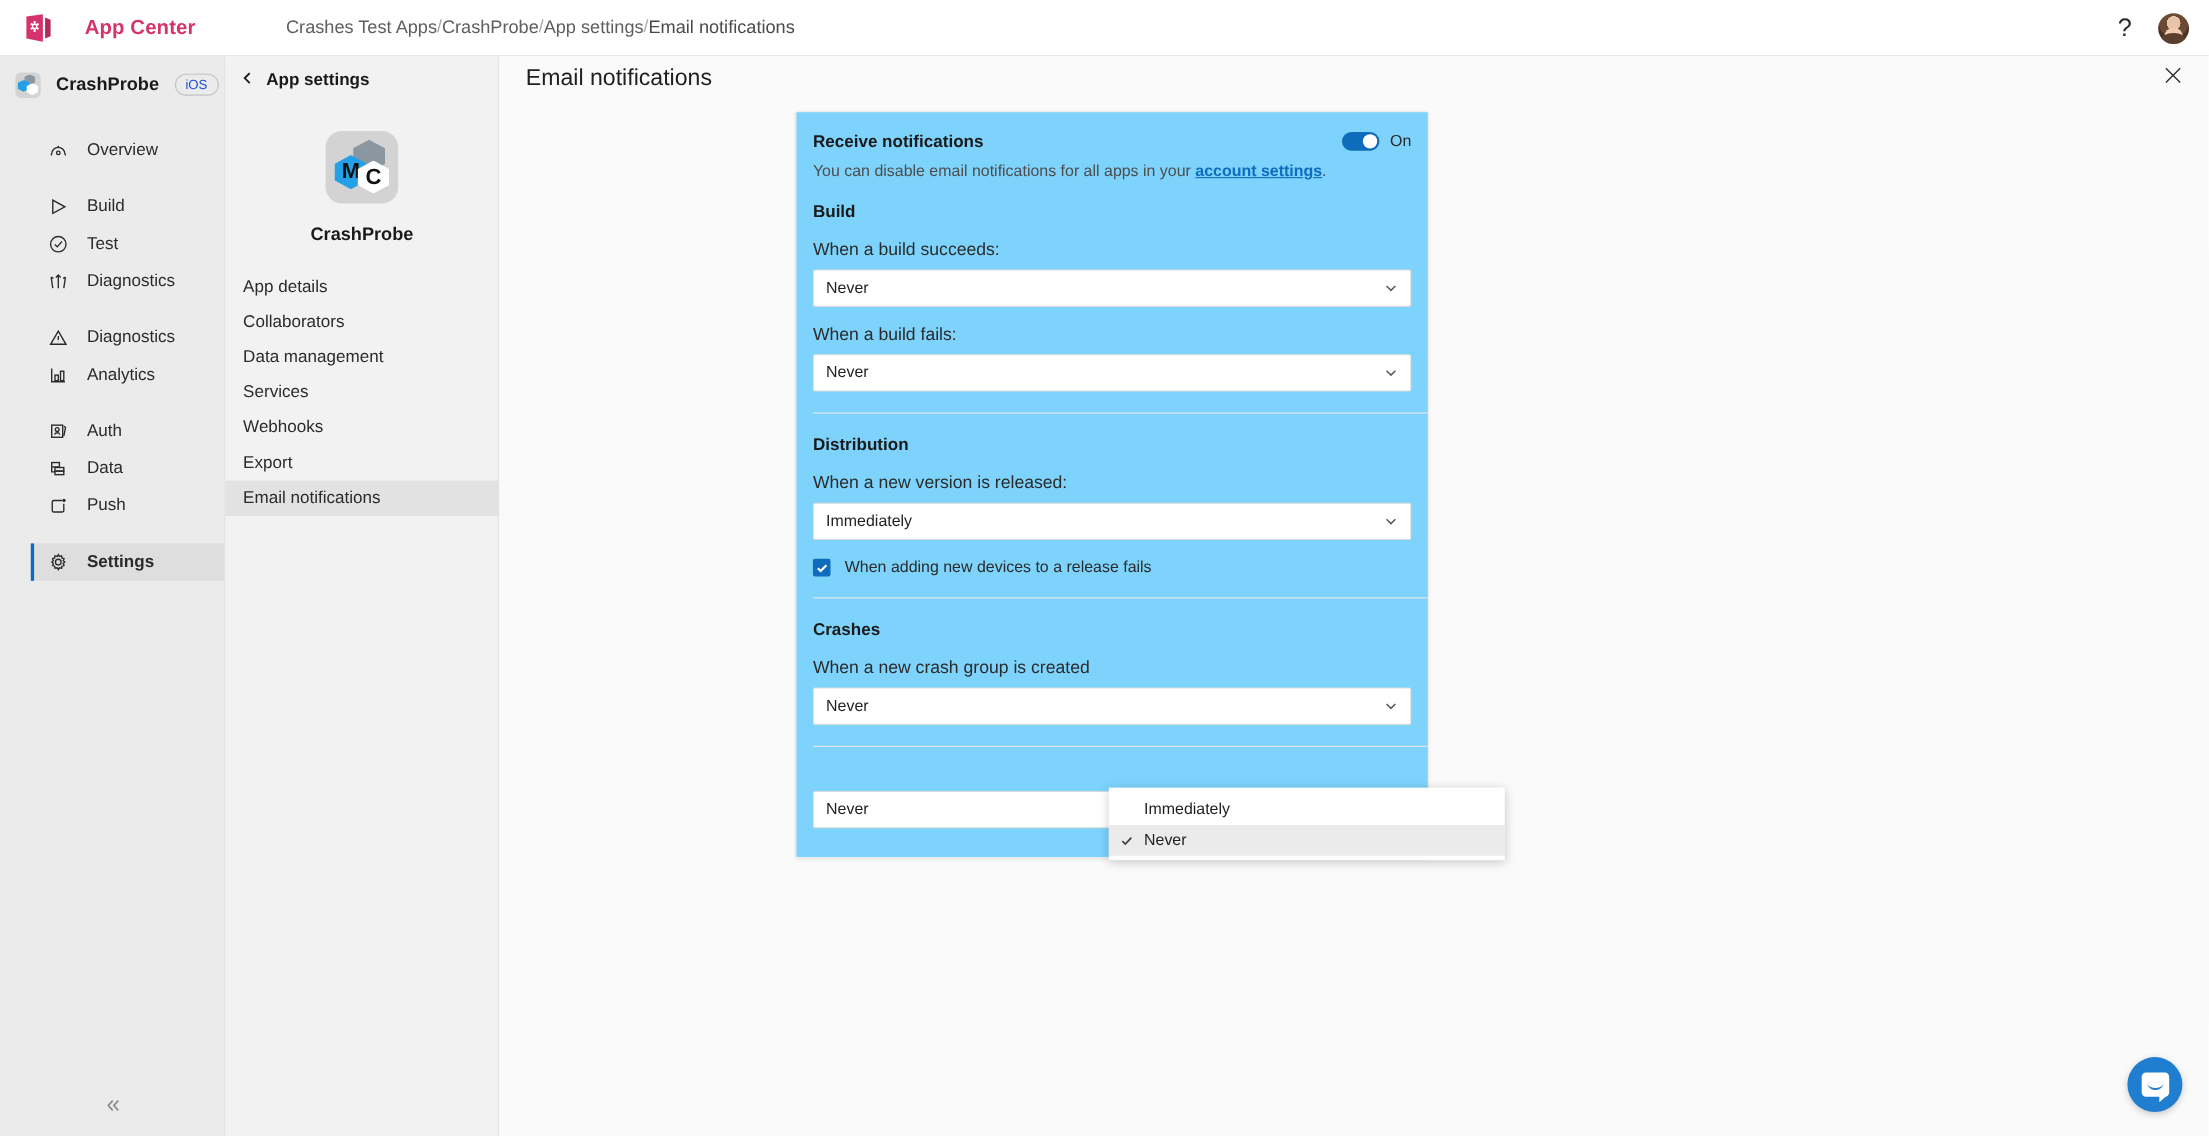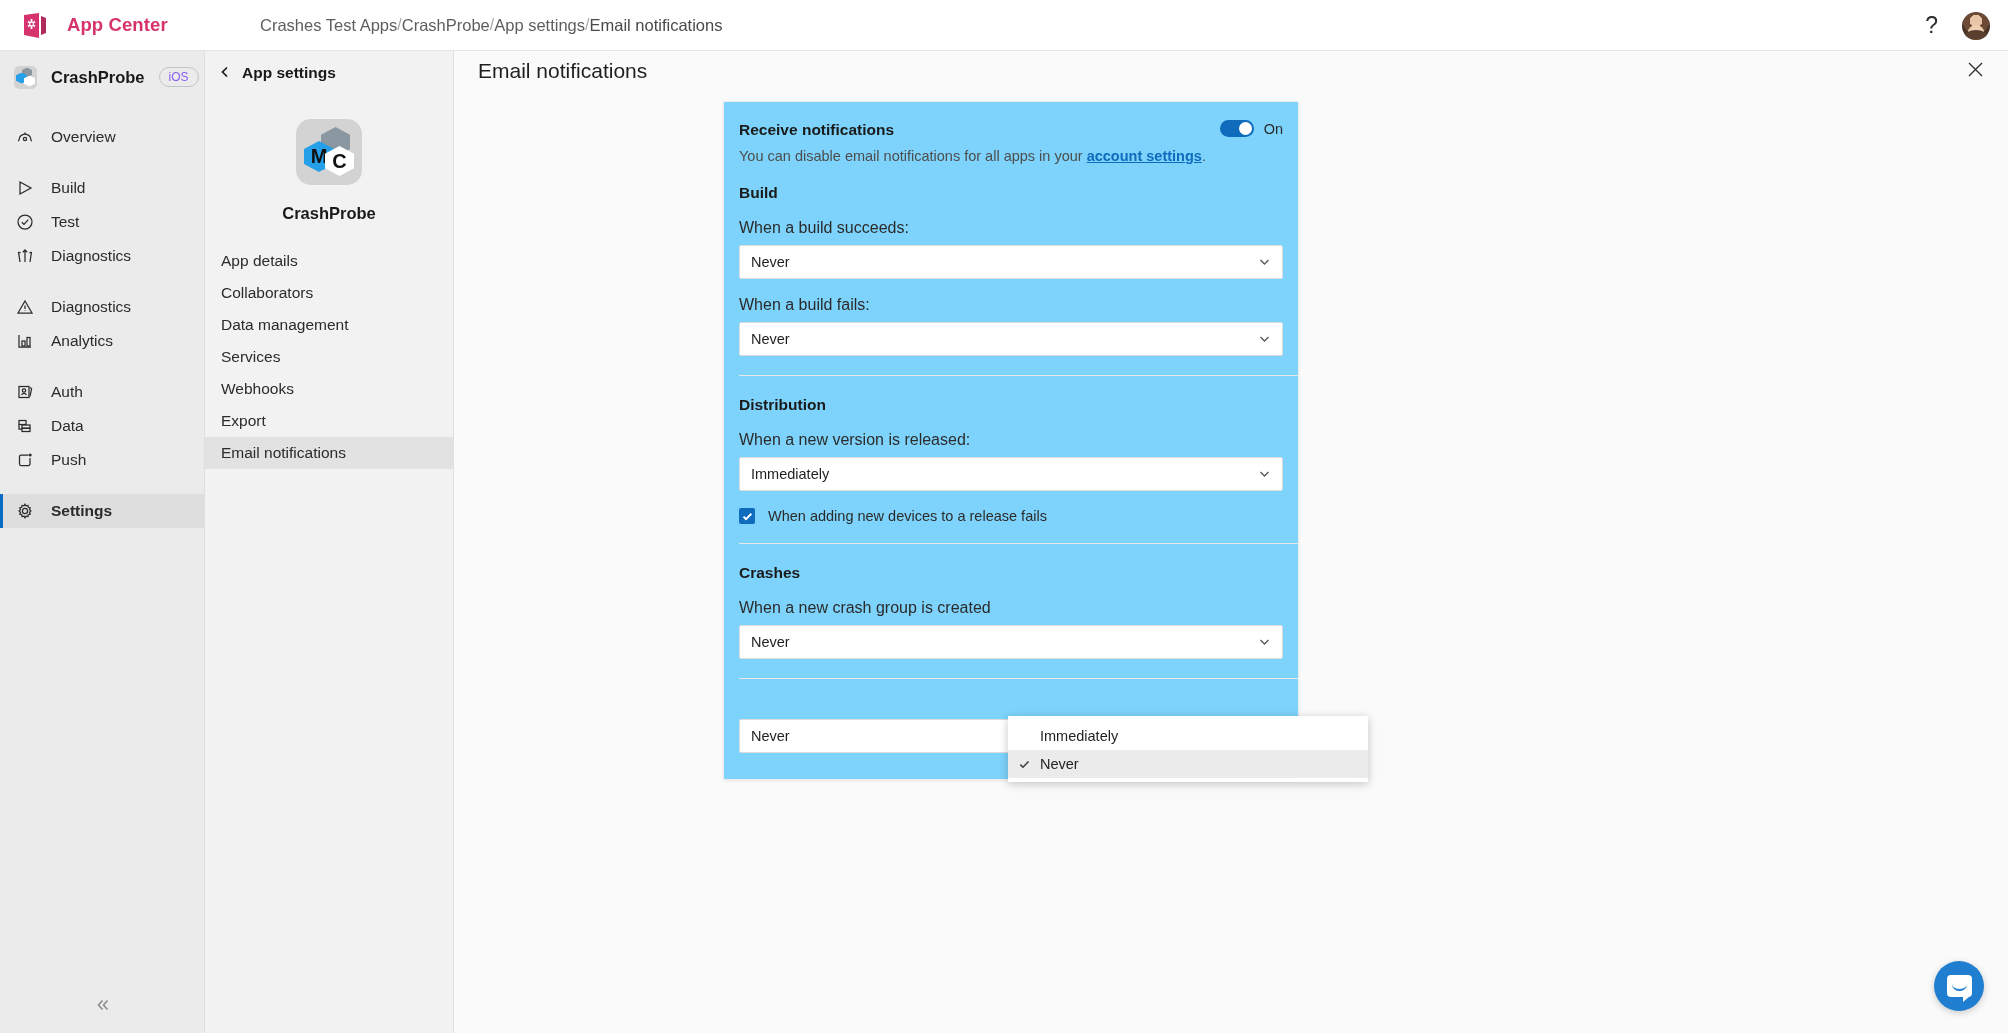--- a/index.html
+++ b/index.html
@@ -11,21 +11,21 @@
     -webkit-font-smoothing: antialiased;
   }
   .app { position: relative; width: 2008px; height: 1033px; }
 
   
   .topbar {
     position: absolute; top: 0; left: 0; width: 2008px; height: 51px;
     background: #ffffff; border-bottom: 1px solid #e6e6e6;
     display: flex; align-items: center; z-index: 40;
   }
-  .brand { display: flex; align-items: center; width: 260px; padding-left: 22px; gap: 18px; }
+  .brand { display: flex; align-items: center; width: 260px; padding-left: 22px; gap: 28px; }
   .brand-logo { width: 27px; height: 27px; position: relative; }
   .brand-name { font-size: 18.5px; font-weight: 700; color: #d6336c; letter-spacing: .1px; }
   .crumbs { display: flex; align-items: center; gap: 0; font-size: 16.5px; color: #5e5e5e; }
   .crumb-sep { color: #a9a9a9; font-size: 16px; }
   .crumb { color: #5e5e5e; }
   .crumb:last-child { color: #4a4a4a; }
   .topbar-right {
     position: absolute; right: 18px; top: 0; height: 51px;
     display: flex; align-items: center; gap: 24px;
   }
@@ -57,24 +57,24 @@
   }
   .hexm, .hexc, .hexg {
     position: absolute; width: 11px; height: 11px;
     clip-path: polygon(50% 0, 100% 26%, 100% 74%, 50% 100%, 0 74%, 0 26%);
   }
   .hexg { background: #8a97a0; width: 10px; height: 10px; left: 8px; top: 2px; }
   .hexm { background: #25a0e8; left: 2px; top: 7px; }
   .hexc { background: #ffffff; left: 10px; top: 10px; }
   .rail-app-name { font-size: 16.5px; font-weight: 700; color: #1a1a1a; flex: 1; }
   .rail-badge {
-    font-size: 12px; color: #8b5cf6; border: 1px solid #c4c4c4;
+    font-size: 12px; color: #1d4ed8; border: 1px solid #c4c4c4;
     border-radius: 11px; padding: 2px 9px; background: transparent;
   }
-  .rail-nav { margin-top: 6px; }
+  .rail-nav { margin-top: 6px; padding-left: 28px; }
   .rail-item {
     display: flex; align-items: center; height: 34px; gap: 17px;
     padding-left: 16px; font-size: 15.5px; color: #2b2b2b; cursor: pointer;
     position: relative; margin-bottom: 0;
   }
   .rail-item + .rail-item { margin-top: 0; }
   .rail-item.gap { margin-top: 17px; }
   .rail-item.active { background: #dedede; font-weight: 700; }
   .rail-item.active:before {
     content: ""; position: absolute; left: 0; top: 0; bottom: 0; width: 3px; background: #0b6cc6;

